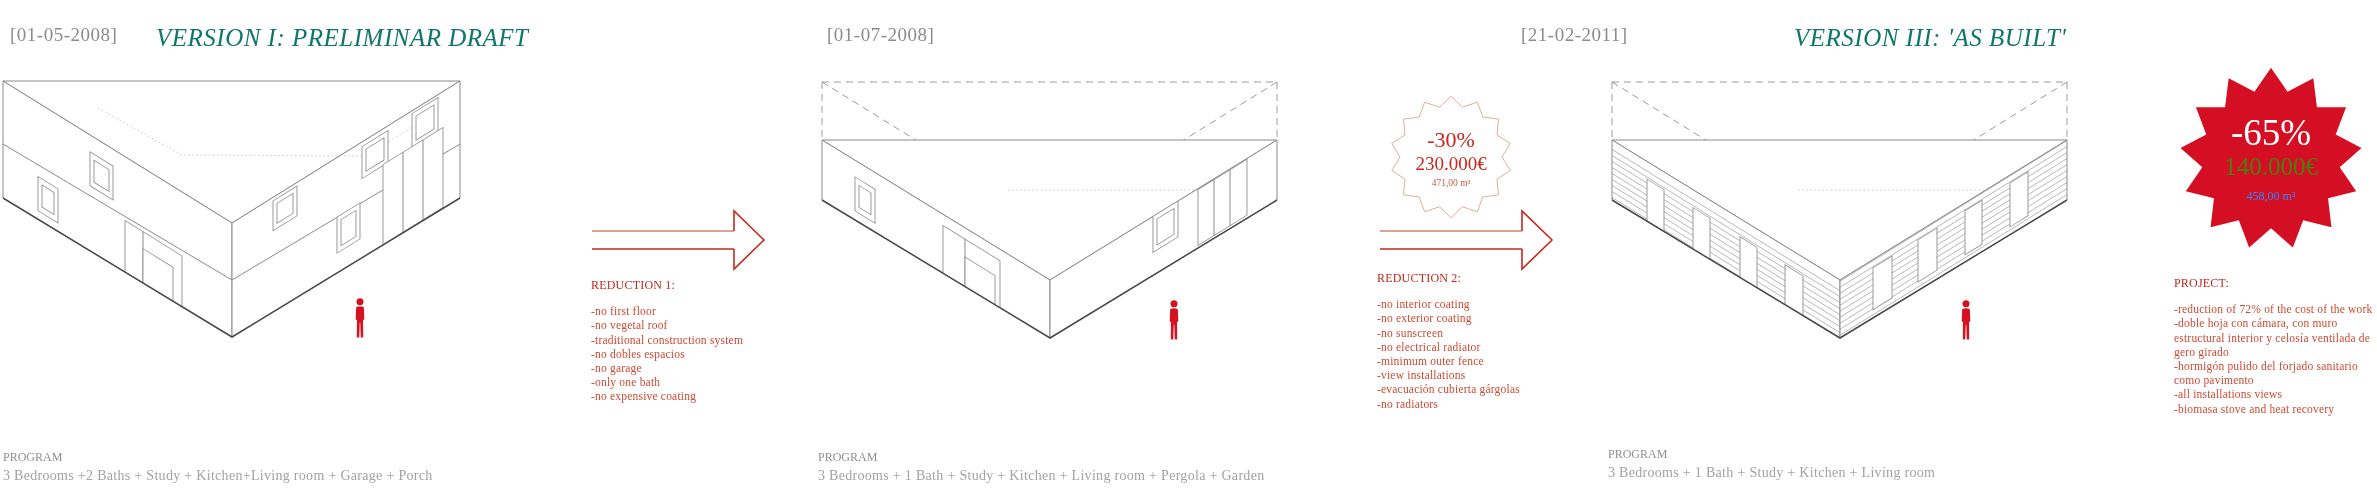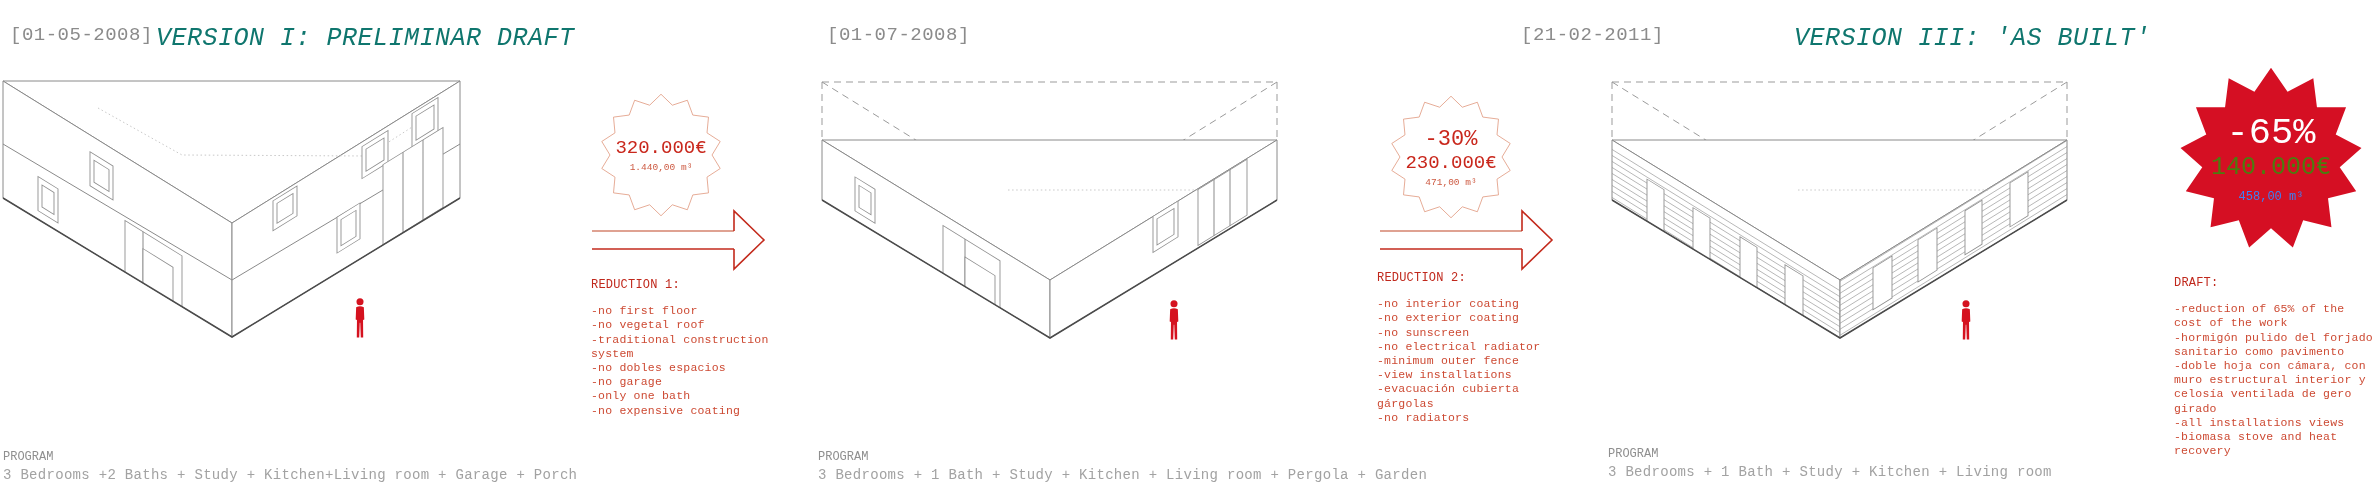--- a/index.html
+++ b/index.html
@@ -1,17 +1,17 @@
 <!DOCTYPE html>
 <html><head>
 <meta charset="utf-8">
 <style>
   html,body{margin:0;padding:0;background:#fff;}
   .canvas{position:relative;width:2377px;height:489px;background:#ffffff;
-          font-family:Liberation Mono, monospace;overflow:hidden;}
+          font-family:Liberation Serif, serif;overflow:hidden;}
 
   
   .hdr-date{position:absolute;font-size:19px;color:#8b8b8b;letter-spacing:.5px;white-space:nowrap;}
   .hdr-title{position:absolute;font-size:25px;color:#0f766e;font-style:italic;letter-spacing:.5px;white-space:nowrap;}
 
   
   .program{position:absolute;white-space:nowrap;margin-top:20px;}
   .p-label{font-size:12px;color:#8f8f8f;margin-bottom:3px;}
   .p-line{font-size:14px;color:#a2a2a2;letter-spacing:.3px;}
 
@@ -101,27 +101,20 @@
       <circle cx="10" cy="4.6" r="4.4"></circle>
       <path d="M5.2,11.5 Q10,9.2 14.8,11.5 L15.4,27 L13.8,27.4 L14,49.5 L11,49.5 L10.3,31 L9.7,31 L9,49.5 L6,49.5 L6.2,27.4 L4.6,27 Z"></path>
     </g>
   </svg>
 
   <div class="program" style="left:3px;top:430px">
     <div class="p-label">PROGRAM</div>
     <div class="p-line">3 Bedrooms +2 Baths + Study + Kitchen+Living room + Garage + Porch</div>
   </div>
 
-  <div class="badge badge-outline" style="left:599px;top:93px;width:124px;height:124px">
-    <svg class="star" viewBox="0 0 200 200">
-        <polygon points="100.0,2.0 118.3,19.7 142.5,11.7 151.3,35.6 176.6,38.9 174.2,64.3 195.5,78.2 182.3,100.0 195.5,121.8 174.2,135.7 176.6,161.1 151.3,164.4 142.5,188.3 118.3,180.3 100.0,198.0 81.7,180.3 57.5,188.3 48.7,164.4 23.4,161.1 25.8,135.7 4.5,121.8 17.7,100.0 4.5,78.2 25.8,64.3 23.4,38.9 48.7,35.6 57.5,11.7 81.7,19.7"></polygon>
-      </svg>
-    <div class="b-price">320.000€</div>
-    <div class="b-area">1.440,00 m³</div>
-  </div>
 
   <svg class="arrow" style="left:588px;top:208px" width="180" height="64" viewBox="0 0 180 64">
     <path class="a-top" d="M4,23 H146"></path>
     <path class="a-bot" d="M4,41 H146"></path>
     <path class="a-bot" d="M146,23 V3 L176,32 L146,61 V41"></path>
   </svg>
 
   <div class="redlist" style="left:591px;top:278px;width:178px">
     <div class="red-h">REDUCTION 1:</div>
     <div>
@@ -259,23 +252,23 @@
   <div class="badge badge-solid" style="left:2178px;top:66px;width:186px;height:186px">
     <svg class="star" viewBox="0 0 200 200">
         <polygon points="100.0,2.0 117.8,27.7 145.5,13.2 149.4,44.3 180.7,44.3 169.6,73.6 197.3,88.2 173.9,109.0 191.6,134.8 161.3,142.3 165.0,173.4 134.6,165.9 123.5,195.2 100.0,174.5 76.5,195.2 65.4,165.9 35.0,173.4 38.7,142.3 8.4,134.8 26.1,109.0 2.7,88.2 30.4,73.6 19.3,44.3 50.6,44.3 54.5,13.2 82.2,27.7"></polygon>
       </svg>
     <div class="b-pct">-65%</div>
     <div class="b-price">140.000€</div>
     <div class="b-area">458,00 m³</div>
   </div>
 
   <div class="redlist" style="left:2174px;top:276px;width:204px">
-    <div class="red-h">DRAFT:</div>
+    <div class="red-h">PROJECT:</div>
     <div>
-        <div class="li">-reduction of 65% of the cost of the work</div>
+        <div class="li">-reduction of 72% of the cost of the work</div>
+        <div class="li">-doble hoja con cámara, con muro estructural interior y celosía ventilada de gero girado</div>
         <div class="li">-hormigón pulido del forjado sanitario como pavimento</div>
-        <div class="li">-doble hoja con cámara, con muro estructural interior y celosía ventilada de gero girado</div>
         <div class="li">-all installations views</div>
         <div class="li">-biomasa stove and heat recovery</div>
       </div>
   </div>
 
 </div>
 
 </body></html>

